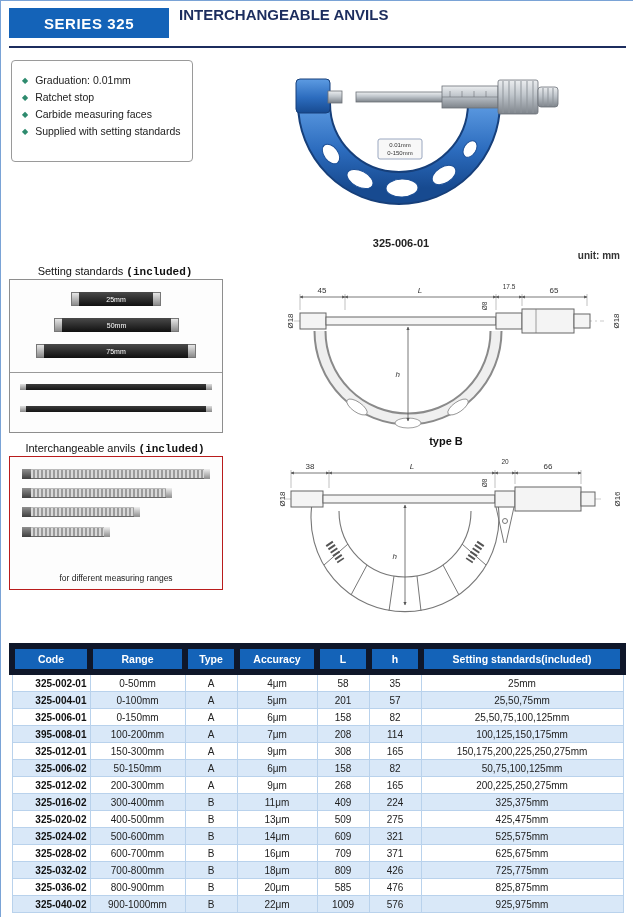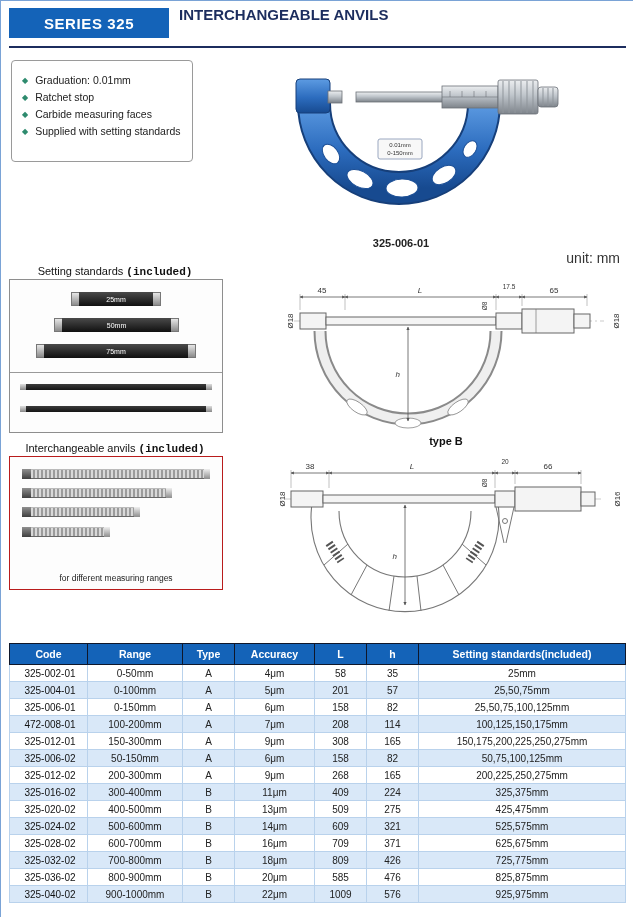--- a/index.html
+++ b/index.html
@@ -26,21 +26,21 @@
     border:1px solid #9a9a9a; border-radius:4px; padding:9px 10px; box-sizing:border-box;
   }
   .feature{ display:flex; align-items:flex-start; gap:7px; font-size:10.5px; margin:4px 0; color:#222;}
   .diamond{ color:#2e8b6e; font-size:8px; line-height:13px; }
 
   
   .photo-wrap{ position:absolute; left:235px; top:50px; width:330px; height:182px; }
   .photo{ width:100%; height:100%; font-family:"Liberation Sans", sans-serif; }
   .product-caption{ position:absolute; left:235px; top:236px; width:330px; text-align:center;
     font-size:11px; font-weight:bold; color:#222; }
-  .unit-note{ position:absolute; right:14px; top:249px; font-size:14px; color:#333; }
+  .unit-note{ position:absolute; right:14px; top:249px; font-size:10px; color:#333;font-weight:bold; }
 
   
   .box-label{ position:absolute; width:212px; text-align:center; font-size:11px; color:#111; }
   .box-label .b{ font-weight:bold;font-family:Liberation Mono, monospace; }
   .std-box{ position:absolute; left:8px; top:278px; width:212px; height:152px; border:1px solid #8e8e8e; background:#fdfdfd;}
   .std-rod{ position:absolute; height:14px; display:flex; }
   .std-rod .cap{ width:7px; background:linear-gradient(#e6e6e6,#8b8b8b); border:1px solid #777; border-left:none; border-right:none;}
   .std-rod .cap:first-child{ border-left:1px solid #777;}
   .std-rod .cap:last-child{ border-right:1px solid #777;}
   .std-rod .body{ flex:1; background:linear-gradient(#4a4a4a,#101010); color:#fff; font-size:7px;
@@ -76,26 +76,26 @@
   .ptxt{ font-size:6px; fill:#333; text-anchor:middle; }
   .tick{ stroke:#777; stroke-width:.7; }
 
   
   .spec-table{
     position:absolute; left:8px; top:642px; width:617px;
     border-collapse:collapse; table-layout:fixed; font-size:10px;
   }
   .spec-table th{
     background:#1463b8; color:#fff; font-weight:bold; font-size:10.5px;
-    border:1px solid #0f172a; padding:3px 2px; height:14px;
+    border:6px solid #0f172a; padding:3px 2px; height:14px;
   }
   .spec-table td{
     border:1px solid #b9d2ec; padding:2.5px 3px; text-align:center; color:#222;
   }
-  .spec-table td.code{ text-align:center; font-weight:normal; padding-left:6px; color:#111;}
+  .spec-table td.code{ text-align:right; font-weight:bold; padding-left:6px; color:#111;}
   .spec-table tbody tr:nth-child(even){ background:#d9e8f8; }
 </style>
 </head>
 <body>
 
 <div class="page">
 
   <div class="series-badge">SERIES 325</div>
   <div class="page-title">
     <div>INTERCHANGEABLE ANVILS</div>
@@ -358,21 +358,21 @@
         <tr>
           <td class="code">325-006-01</td>
           <td>0-150mm</td>
           <td>A</td>
           <td>6μm</td>
           <td>158</td>
           <td>82</td>
           <td>25,50,75,100,125mm</td>
         </tr>
         <tr>
-          <td class="code">472-008-01</td>
+          <td class="code">395-008-01</td>
           <td>100-200mm</td>
           <td>A</td>
           <td>7μm</td>
           <td>208</td>
           <td>114</td>
           <td>100,125,150,175mm</td>
         </tr>
         <tr>
           <td class="code">325-012-01</td>
           <td>150-300mm</td>

